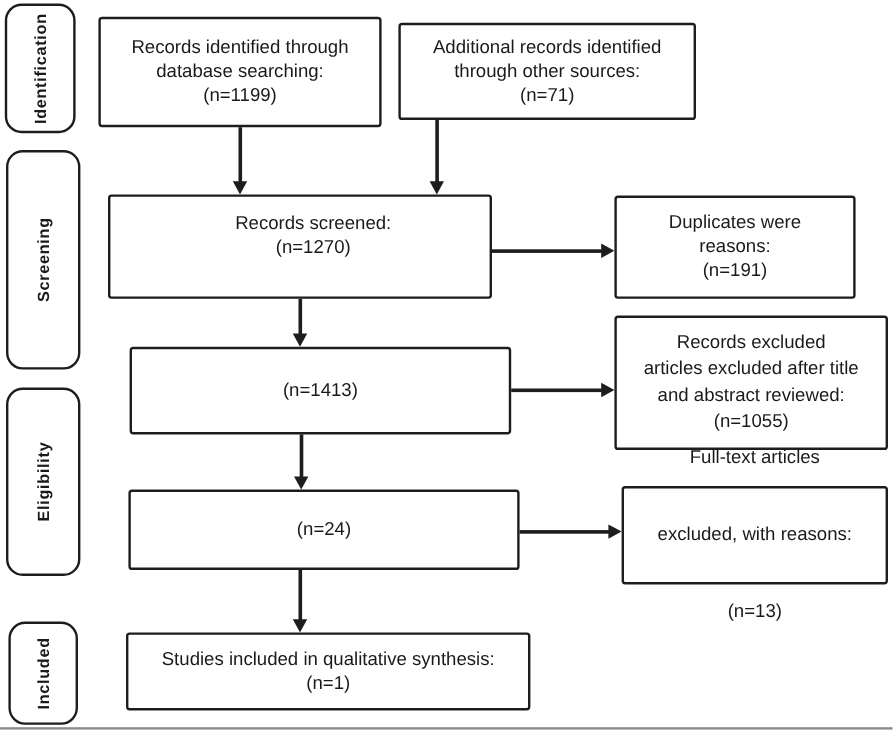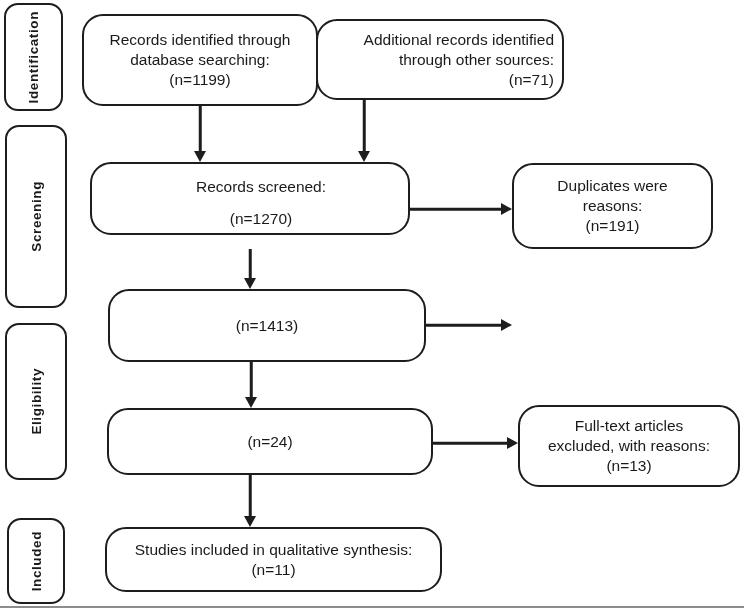--- a/index.html
+++ b/index.html
@@ -12,39 +12,39 @@
     color: #1a1a1a;
     overflow: hidden;
   }
 
   
   .box {
     position: absolute;
     box-sizing: border-box;
     background: #ffffff;
     border: 2.5px solid #1d1d1d;
-    border-radius: 21px;
+    border-radius: 3px;
     display: flex;
     flex-direction: column;
     justify-content: center;
     align-items: center;
     text-align: center;
     font-size: 15.5px;
     line-height: 20px;
     padding: 4px 8px;
   }
   .box .n { font-weight: normal; }
   #b1 { left: 82px;  top: 14px;  width: 236px; height: 92px; }
-  #b2 { left: 316px; top: 19px;  width: 248px; height: 81px; align-items: flex-end; }
-  #b3 { left: 90px;  top: 162px; width: 320px; height: 73px; justify-content: space-between; padding-top: 13px; padding-left: 30px; }
+  #b2 { left: 332px; top: 19px;  width: 248px; height: 81px; }
+  #b3 { left: 90px;  top: 162px; width: 320px; height: 87px; justify-content: flex-start; padding-top: 13px; padding-left: 30px; }
   #b4 { left: 512px; top: 163px; width: 201px; height: 86px; }
   #b5 { left: 108px; top: 289px; width: 318px; height: 73px; }
   #b6 { left: 512px; top: 263px; width: 228px; height: 112px; line-height: 22px; }
   #b7 { left: 107px; top: 408px; width: 326px; height: 67px; }
-  #b8 { left: 518px; top: 405px; width: 222px; height: 82px; }
+  #b8 { left: 518px; top: 405px; width: 222px; height: 82px; gap: 44px; }
   #b9 { left: 105px; top: 527px; width: 337px; height: 65px; }
 
   
   .stage-box {
     position: absolute;
     box-sizing: border-box;
     background: #ffffff;
     border: 2.5px solid #1d1d1d;
     border-radius: 14px;
     display: flex;
@@ -142,34 +142,40 @@
   <div class="box" id="b4">
     <div>Duplicates were</div>
     <div>reasons:</div>
     <div class="n">(n=191)</div>
   </div>
 
   <div class="box" id="b5">
     <div class="n">(n=1413)</div>
   </div>
 
+  <div class="box" id="b6">
+    <div>Records excluded</div>
+    <div>articles excluded after title</div>
+    <div>and abstract reviewed:</div>
+    <div class="n">(n=1055)</div>
+  </div>
 
   <div class="box" id="b7">
     <div class="n">(n=24)</div>
   </div>
 
   <div class="box" id="b8">
     <div>Full-text articles</div>
     <div>excluded, with reasons:</div>
     <div class="n">(n=13)</div>
   </div>
 
   <div class="box" id="b9">
     <div>Studies included in qualitative synthesis:</div>
-    <div class="n">(n=11)</div>
+    <div class="n">(n=1)</div>
   </div>
 
   <div class="v-arrow" id="a1">
     <div class="shaft"></div>
     <div class="head"></div>
   </div>
   <div class="v-arrow" id="a2">
     <div class="shaft"></div>
     <div class="head"></div>
   </div>

